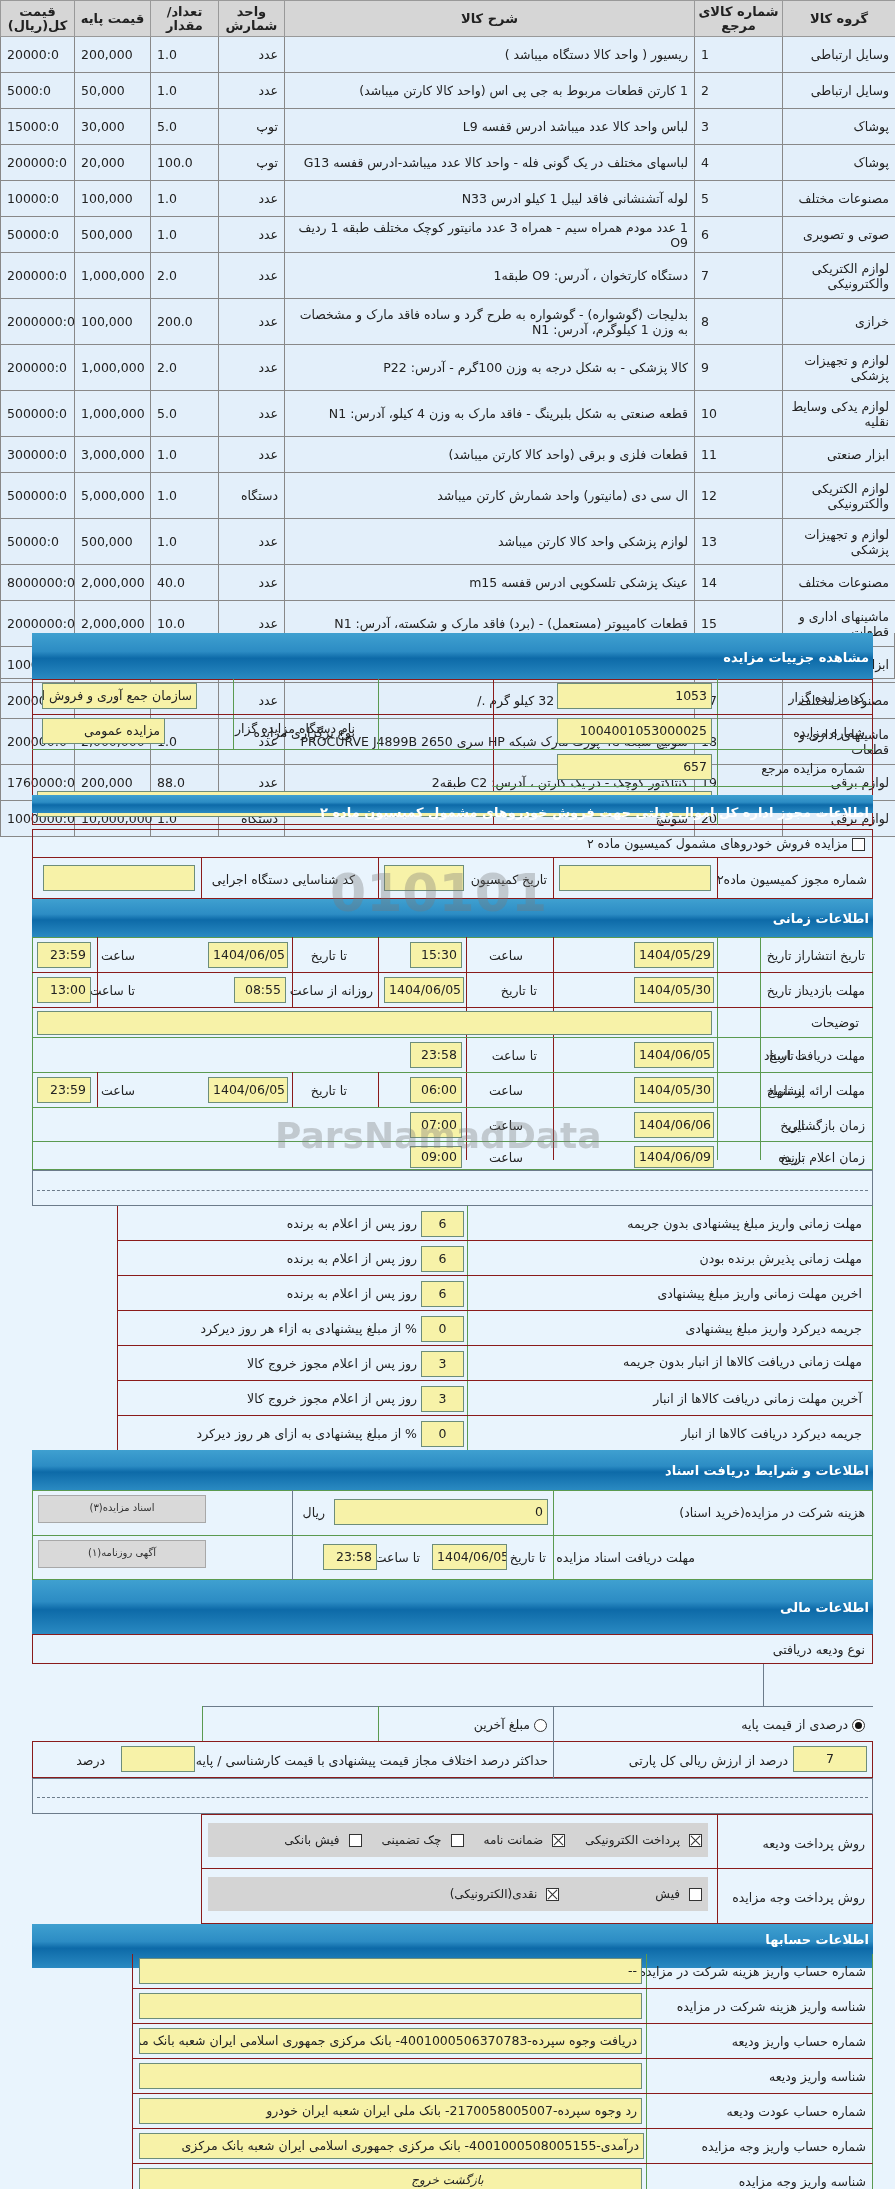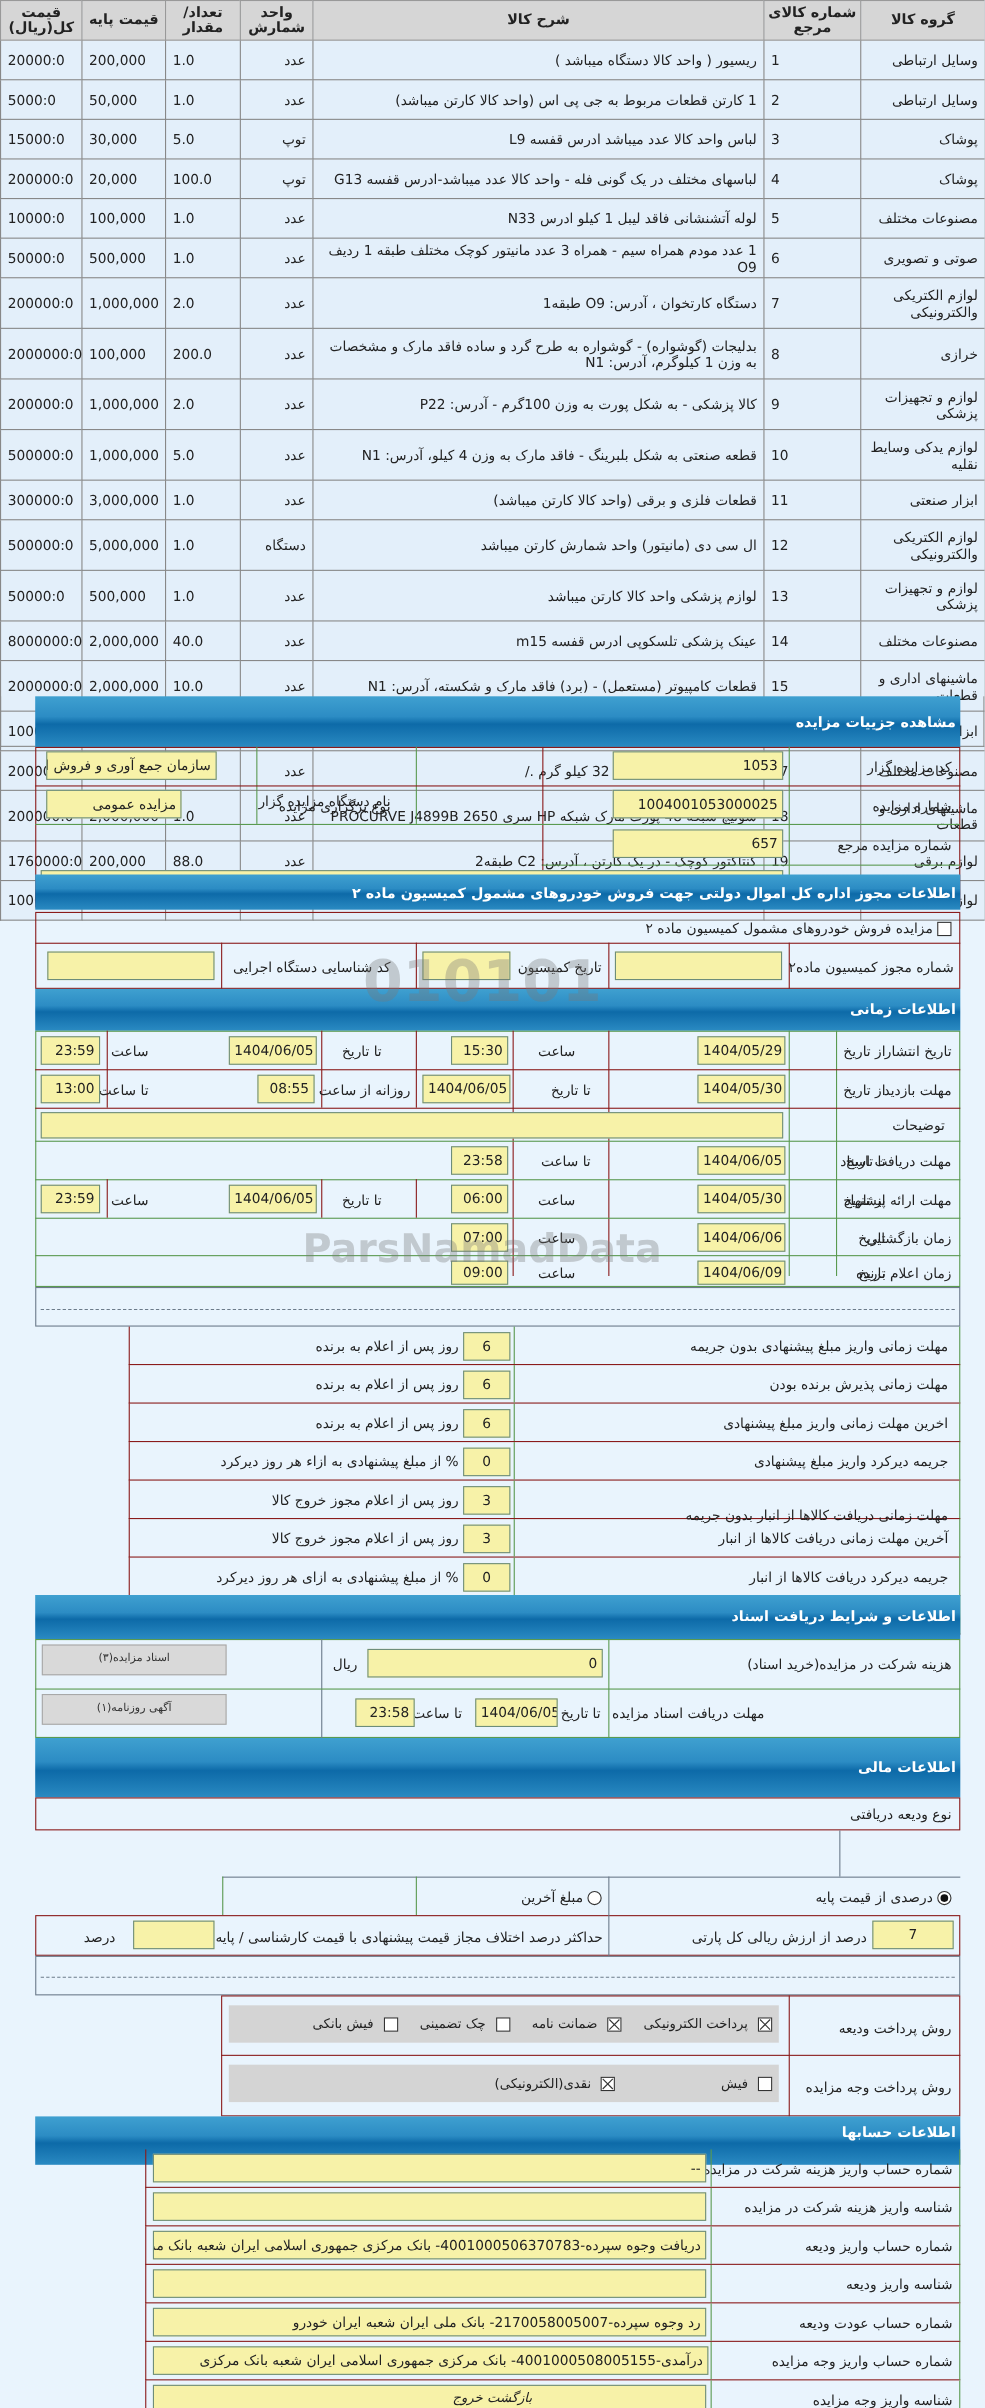--- a/index.html
+++ b/index.html
@@ -126,21 +126,21 @@
         <td class="ref">8</td>
         <td>بدلیجات (گوشواره) - گوشواره به طرح گرد و ساده فاقد مارک و مشخصات به وزن 1 کیلوگرم، آدرس: N1</td>
         <td class="unit">عدد</td>
         <td class="num">200.0</td>
         <td class="num">100,000</td>
         <td class="num">2000000:0</td>
       </tr>
       <tr class="tall">
         <td>لوازم و تجهیزات پزشکی</td>
         <td class="ref">9</td>
-        <td>کالا پزشکی - به شکل پورت به وزن 100گرم - آدرس: P22</td>
+        <td>کالا پزشکی - به شکل درجه به وزن 100گرم - آدرس: P22</td>
         <td class="unit">عدد</td>
         <td class="num">2.0</td>
         <td class="num">1,000,000</td>
         <td class="num">200000:0</td>
       </tr>
       <tr class="tall">
         <td>لوازم یدکی وسایط نقلیه</td>
         <td class="ref">10</td>
         <td>قطعه صنعتی به شکل بلبرینگ - فاقد مارک به وزن 4 کیلو، آدرس: N1</td>
         <td class="unit">عدد</td>
@@ -261,21 +261,21 @@
 <div class="inp ltr" style="left:557px;top:718px;width:155px">1004001053000025</div>
 <span class="lbl" style="right:540px;top:725px">نوع برگزاری مزایده</span>
 <div class="inp" style="left:42px;top:718px;width:123px">مزایده عمومی</div>
 
 <span class="lbl" style="right:30px;top:761px">شماره مزایده مرجع</span>
 <div class="inp ltr" style="left:557px;top:754px;width:155px">657</div>
 
 <span class="lbl" style="right:30px;top:798px">عنوان مزایده</span>
 <div class="inp" style="left:37px;top:791px;width:675px">لوازم الکترونیکی و بازیافتی، بازدید گمرک جنوب (کالا با توجه به شرایط موجود قیمت گذاری شده است) رویت کالا الزامی می باشد در عم</div>
 
-<div class="sec" style="top:801px;height:32px;padding-top:10px;top:795px">اطلاعات مجوز اداره کل اموال دولتی جهت فروش خودروهای مشمول کمیسیون ماده ۲</div>
+<div class="sec" style="top:801px;height:18px;padding-top:10px;top:795px">اطلاعات مجوز اداره کل اموال دولتی جهت فروش خودروهای مشمول کمیسیون ماده ۲</div>
 <div class="box" style="left:32px;top:829px;width:841px;height:70px"></div>
 <div class="hline" style="left:32px;top:857px;width:841px"></div>
 <div class="lbl" style="right:30px;top:836px">
   <span class="chk"></span>
   <span>مزایده فروش خودروهای مشمول کمیسیون ماده ۲</span>
 </div>
 <div class="vline" style="left:717px;top:857px;height:42px;background:#8a1b1b"></div>
 <div class="vline" style="left:553px;top:857px;height:42px;background:#8a1b1b"></div>
 <div class="vline" style="left:378px;top:857px;height:42px;background:#8a1b1b"></div>
 <div class="vline" style="left:201px;top:857px;height:42px;background:#8a1b1b"></div>
@@ -379,21 +379,21 @@
       <span class="lbl" style="right: 455px; top: 10px;">روز پس از اعلام به برنده</span>
     </div>
     <div style="position: absolute; left: 117px; top: 1311px; width: 756px; height: 35px; border-bottom: 1px solid rgb(138, 27, 27); border-left: 1px solid rgb(138, 27, 27); border-right: 1px solid rgb(90, 154, 80);">
       <div style="position: absolute; left: 349px; top: 0px; width: 1px; height: 100%; background: rgb(90, 154, 80);"></div>
       <span class="lbl" style="right: 10px; top: 10px;">جریمه دیرکرد واریز مبلغ پیشنهادی</span>
       <div class="inp" style="left: 303px; top: 5px; width: 43px; text-align: center;">0</div>
       <span class="lbl" style="right: 455px; top: 10px;">% از مبلغ پیشنهادی به ازاء هر روز دیرکرد</span>
     </div>
     <div style="position: absolute; left: 117px; top: 1346px; width: 756px; height: 35px; border-bottom: 1px solid rgb(138, 27, 27); border-left: 1px solid rgb(138, 27, 27); border-right: 1px solid rgb(90, 154, 80);">
       <div style="position: absolute; left: 349px; top: 0px; width: 1px; height: 100%; background: rgb(90, 154, 80);"></div>
-      <span class="lbl" style="right: 10px; top: 24px;">مهلت زمانی دریافت کالاها از انبار بدون جریمه</span>
+      <span class="lbl" style="right: 10px; top: 8px;">مهلت زمانی دریافت کالاها از انبار بدون جریمه</span>
       <div class="inp" style="left: 303px; top: 5px; width: 43px; text-align: center;">3</div>
       <span class="lbl" style="right: 455px; top: 10px;">روز پس از اعلام مجوز خروج کالا</span>
     </div>
     <div style="position: absolute; left: 117px; top: 1381px; width: 756px; height: 35px; border-bottom: 1px solid rgb(138, 27, 27); border-left: 1px solid rgb(138, 27, 27); border-right: 1px solid rgb(90, 154, 80);">
       <div style="position: absolute; left: 349px; top: 0px; width: 1px; height: 100%; background: rgb(90, 154, 80);"></div>
       <span class="lbl" style="right: 10px; top: 10px;">آخرین مهلت زمانی دریافت کالاها از انبار</span>
       <div class="inp" style="left: 303px; top: 5px; width: 43px; text-align: center;">3</div>
       <span class="lbl" style="right: 455px; top: 10px;">روز پس از اعلام مجوز خروج کالا</span>
     </div>
     <div style="position: absolute; left: 117px; top: 1416px; width: 756px; height: 35px; border-bottom: 1px solid rgb(138, 27, 27); border-left: 1px solid rgb(138, 27, 27); border-right: 1px solid rgb(90, 154, 80);">

